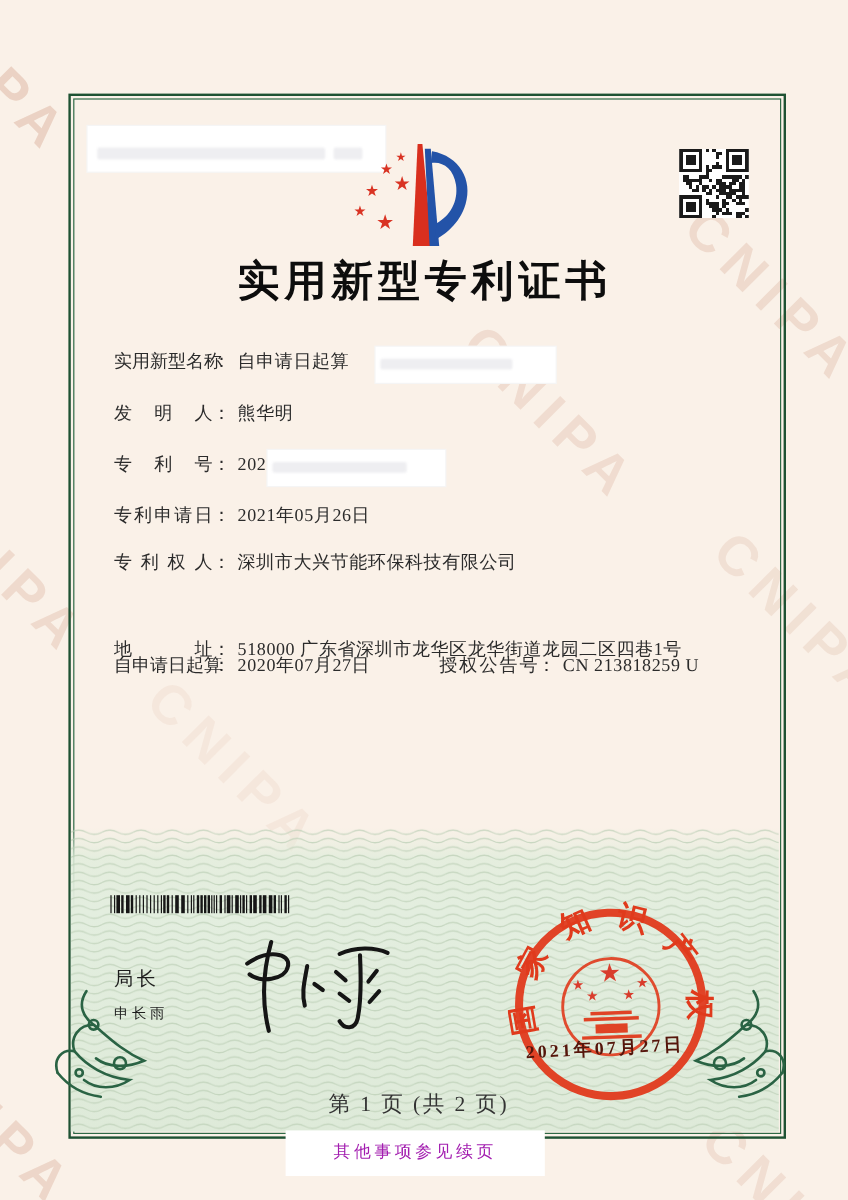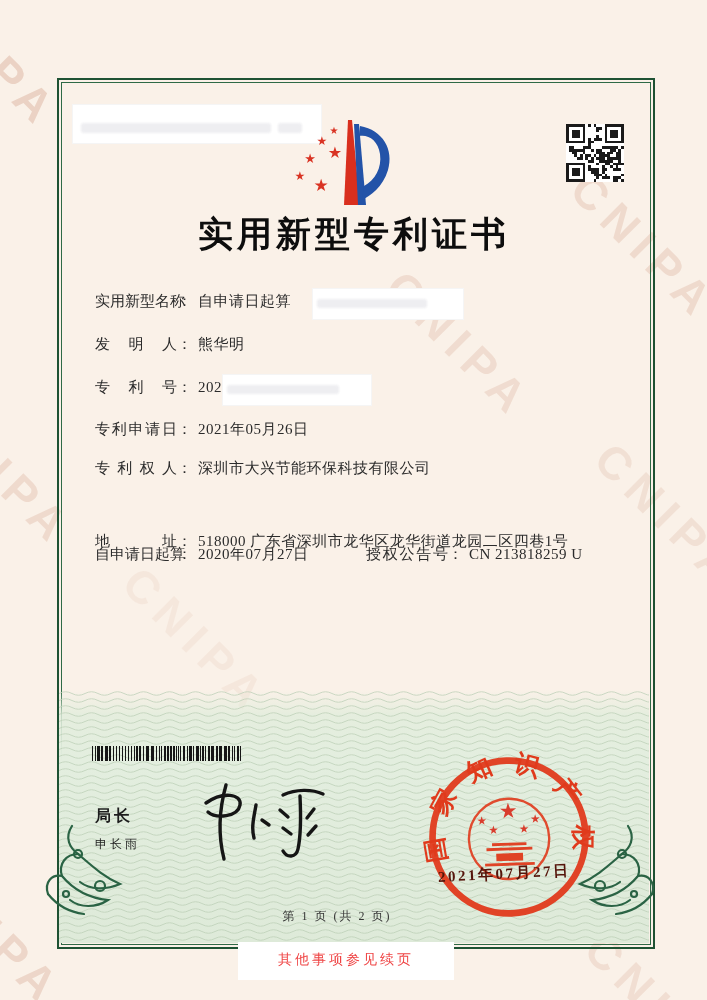--- a/index.html
+++ b/index.html
@@ -35,28 +35,28 @@
   .flabel{display:inline-block;width:82px;text-align:justify;text-align-last:justify;vertical-align:top;}
   .fcolon{display:inline-block;margin-right:6px;}
   .fval{letter-spacing:.5px;}
   .fgroup2{position:absolute;left:271px;top:0;}
   
   .paras{left:95px;top:584px;width:521px;}
   .paras p{margin:0;text-indent:2em;font-size:15px;line-height:26px;letter-spacing:.4px;text-align:justify;color:#242424;}
   
   .barcode{left:92px;top:746px;width:154px;height:15px;font-size:0;}
   .barcode i{display:inline-block;height:15px;background:#161616;vertical-align:top;}
-  .dtitle{left:95px;top:806px;font-family:"Liberation Sans","DejaVu Sans",sans-serif;font-size:16px;letter-spacing:3px;color:#1d1d1d;font-weight:bold;}
+  .dtitle{left:95px;top:806px;font-family:"Liberation Sans","DejaVu Sans",sans-serif;font-size:16px;letter-spacing:3px;color:#1d1d1d;}
   .dname{left:95px;top:836px;font-family:"Liberation Sans","DejaVu Sans",sans-serif;font-size:12px;letter-spacing:3px;color:#1d1d1d;}
   .sealwrap{left:423px;top:751px;width:172px;height:172px;transform:rotate(-2deg);}
   .sealdate{left:438px;top:864px;width:150px;font-size:15px;font-weight:700;color:#55150b;
     letter-spacing:2.5px;transform:rotate(-3deg);white-space:nowrap;}
-  .pageinfo{left:57px;top:908px;width:560px;text-align:center;font-size:12px;letter-spacing:2px;color:#333;}
+  .pageinfo{left:57px;top:908px;width:560px;text-align:center;font-size:18px;letter-spacing:2px;color:#333;padding-left:12px;}
   .notebox{left:238px;top:942px;width:216px;height:38px;background:#ffffff;}
-  .note{width:100%;text-align:center;margin-top:9px;font-size:14px;letter-spacing:3px;color:#ef4444;}
+  .note{width:100%;text-align:center;margin-top:9px;font-size:14px;letter-spacing:3px;color:#a21caf;}
   .star{fill:#d93323;}
 </style>
 </head>
 <body>
 
 <div id="wmlayer">
     <div class="wm" style="left: -60px; top: -30px; opacity: 0.3;">CNIPA</div>
     <div class="wm" style="left: 598px; top: 162px; opacity: 0.22;">CNIPA</div>
     <div class="wm" style="left: 413px; top: 260px; opacity: 0.2;">CNIPA</div>
     <div class="wm" style="left: -46px; top: 388px; opacity: 0.22;">CNIPA</div>

